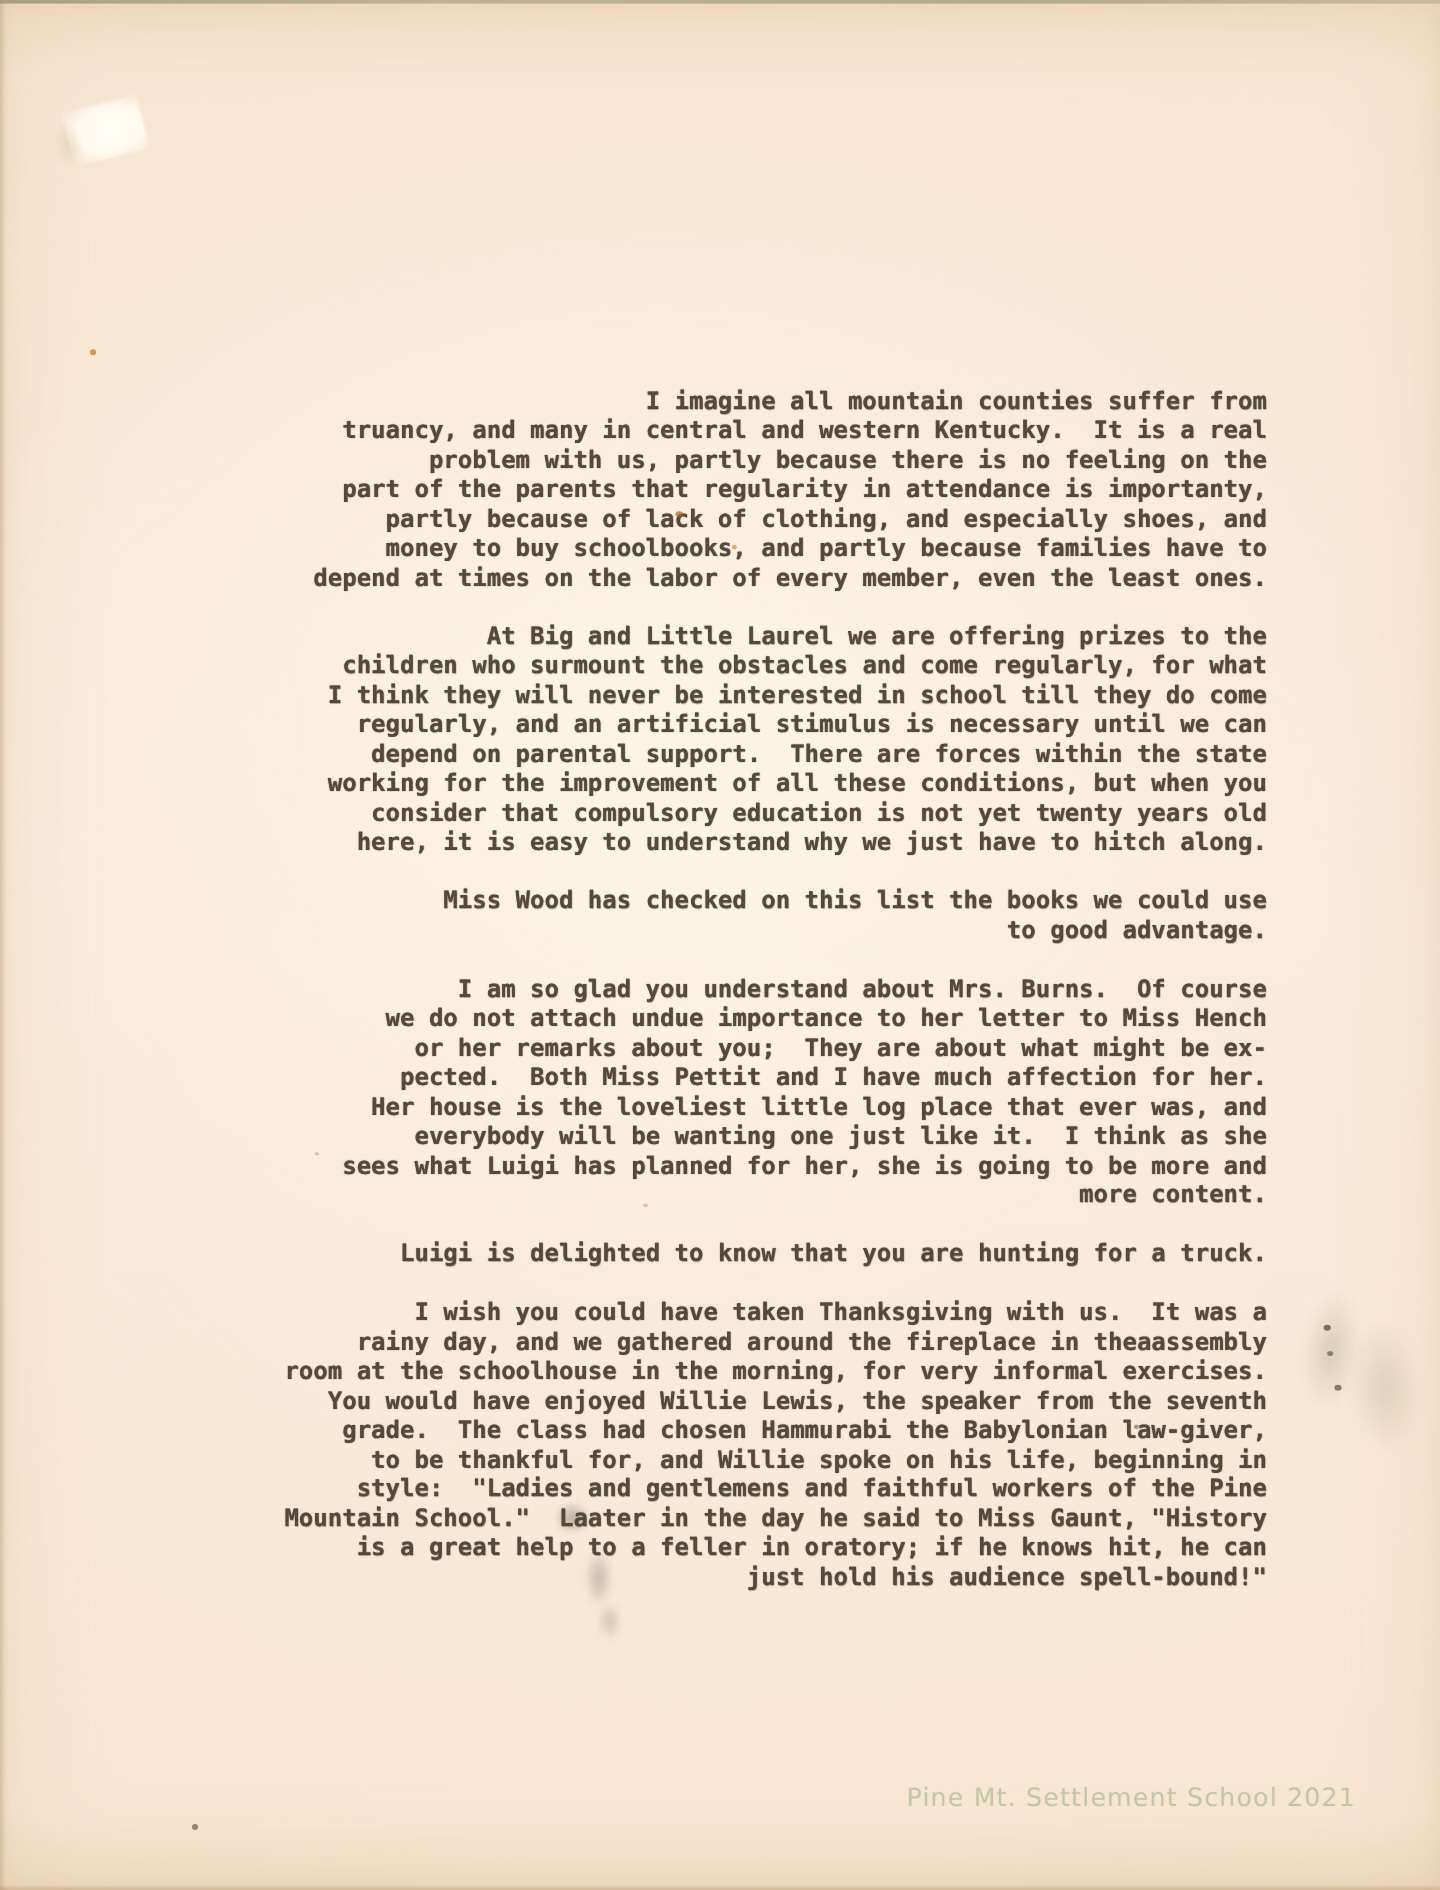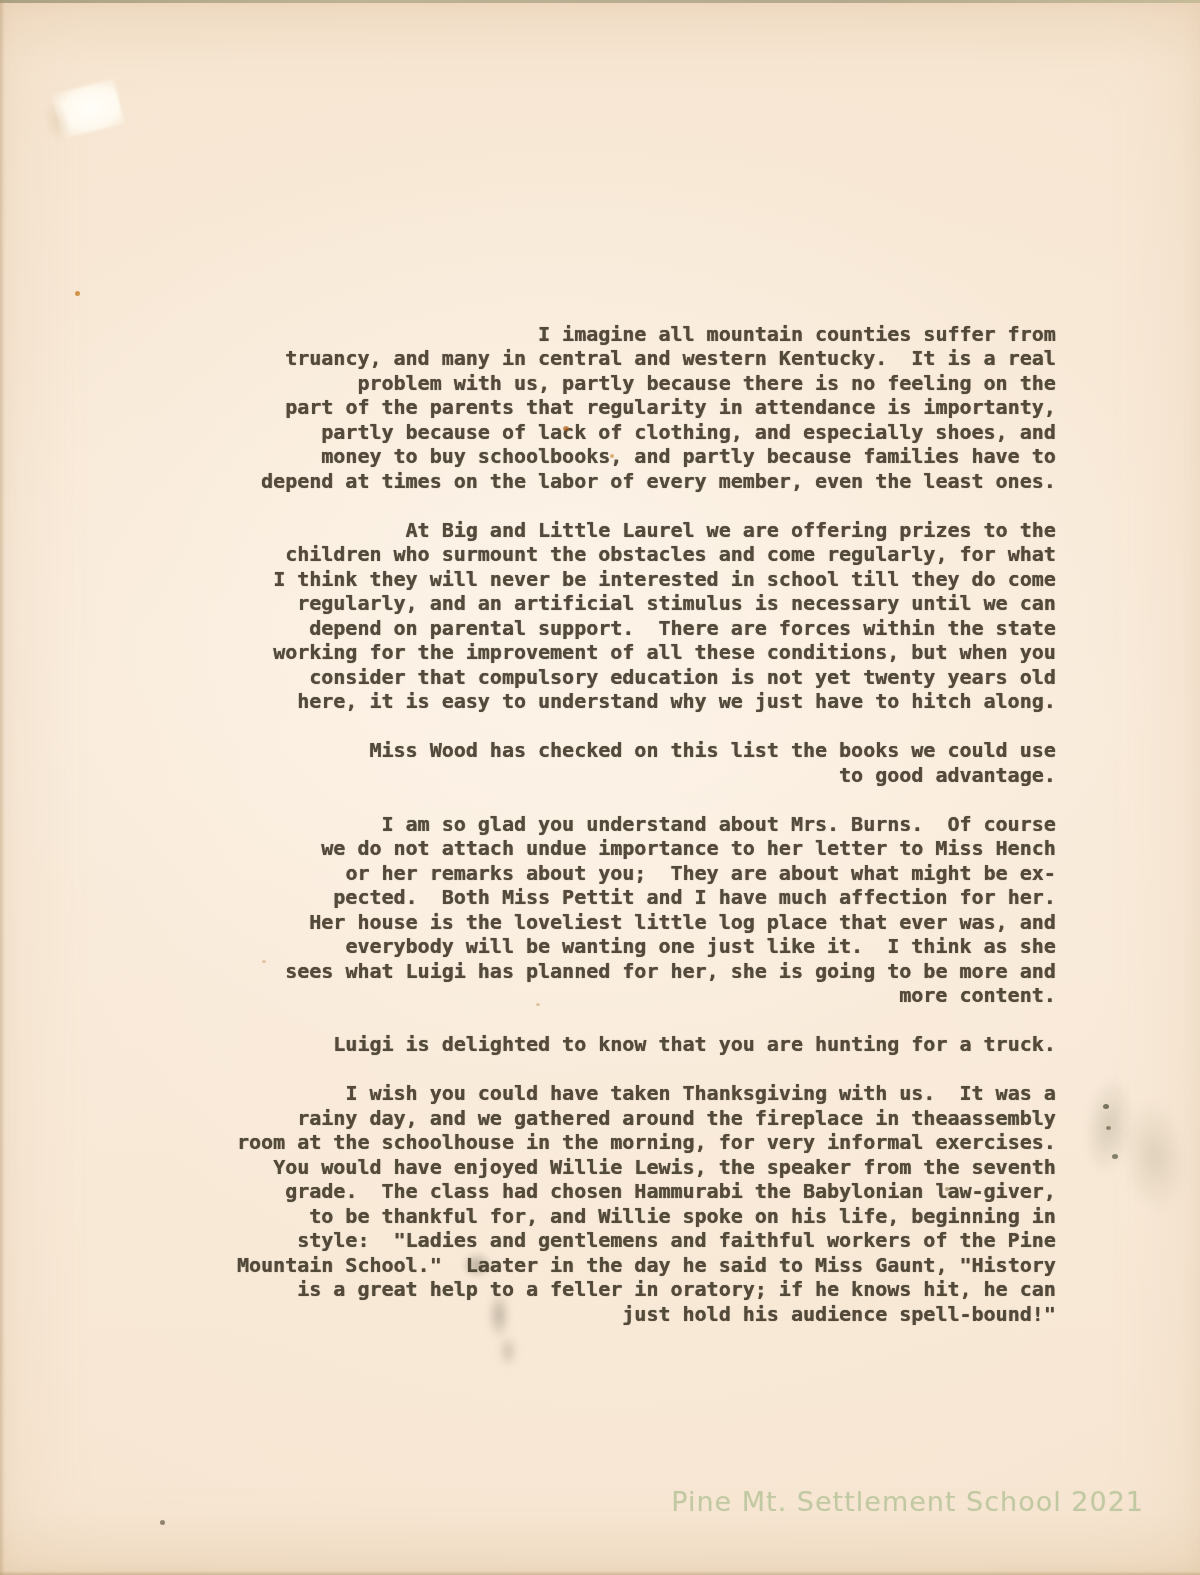--- a/index.html
+++ b/index.html
@@ -50,23 +50,23 @@
   .date-line { margin-left: 500px; }
   .salutation { margin-top: 40.5px; }
   .salutation .raised { position: relative; top: -5px; display: inline-block; }
   .letter-body { margin-top: 32.5px; text-align: right; }
   .para { margin-bottom: 24.5px; }
 
   
   .watermark {
     position: absolute;
     top: 1486px;
-    right: 56px;
+    right: 70px;
     font-family: "DejaVu Sans", "Liberation Sans", sans-serif;
-    font-size: 27px;
+    font-size: 21px;
     letter-spacing: 1px;
     color: rgba(173, 191, 146, 0.62);
     text-shadow: 0 0 1px rgba(173, 191, 146, 0.3);
     white-space: nowrap;
   }
 
   
   .blemish-topleft {
     position: absolute; left: 56px; top: 86px; width: 64px; height: 46px;
     background: radial-gradient(ellipse at 55% 50%, #fffef9 0%, #fffaf0 55%, rgba(255, 250, 240, 0) 100%);

